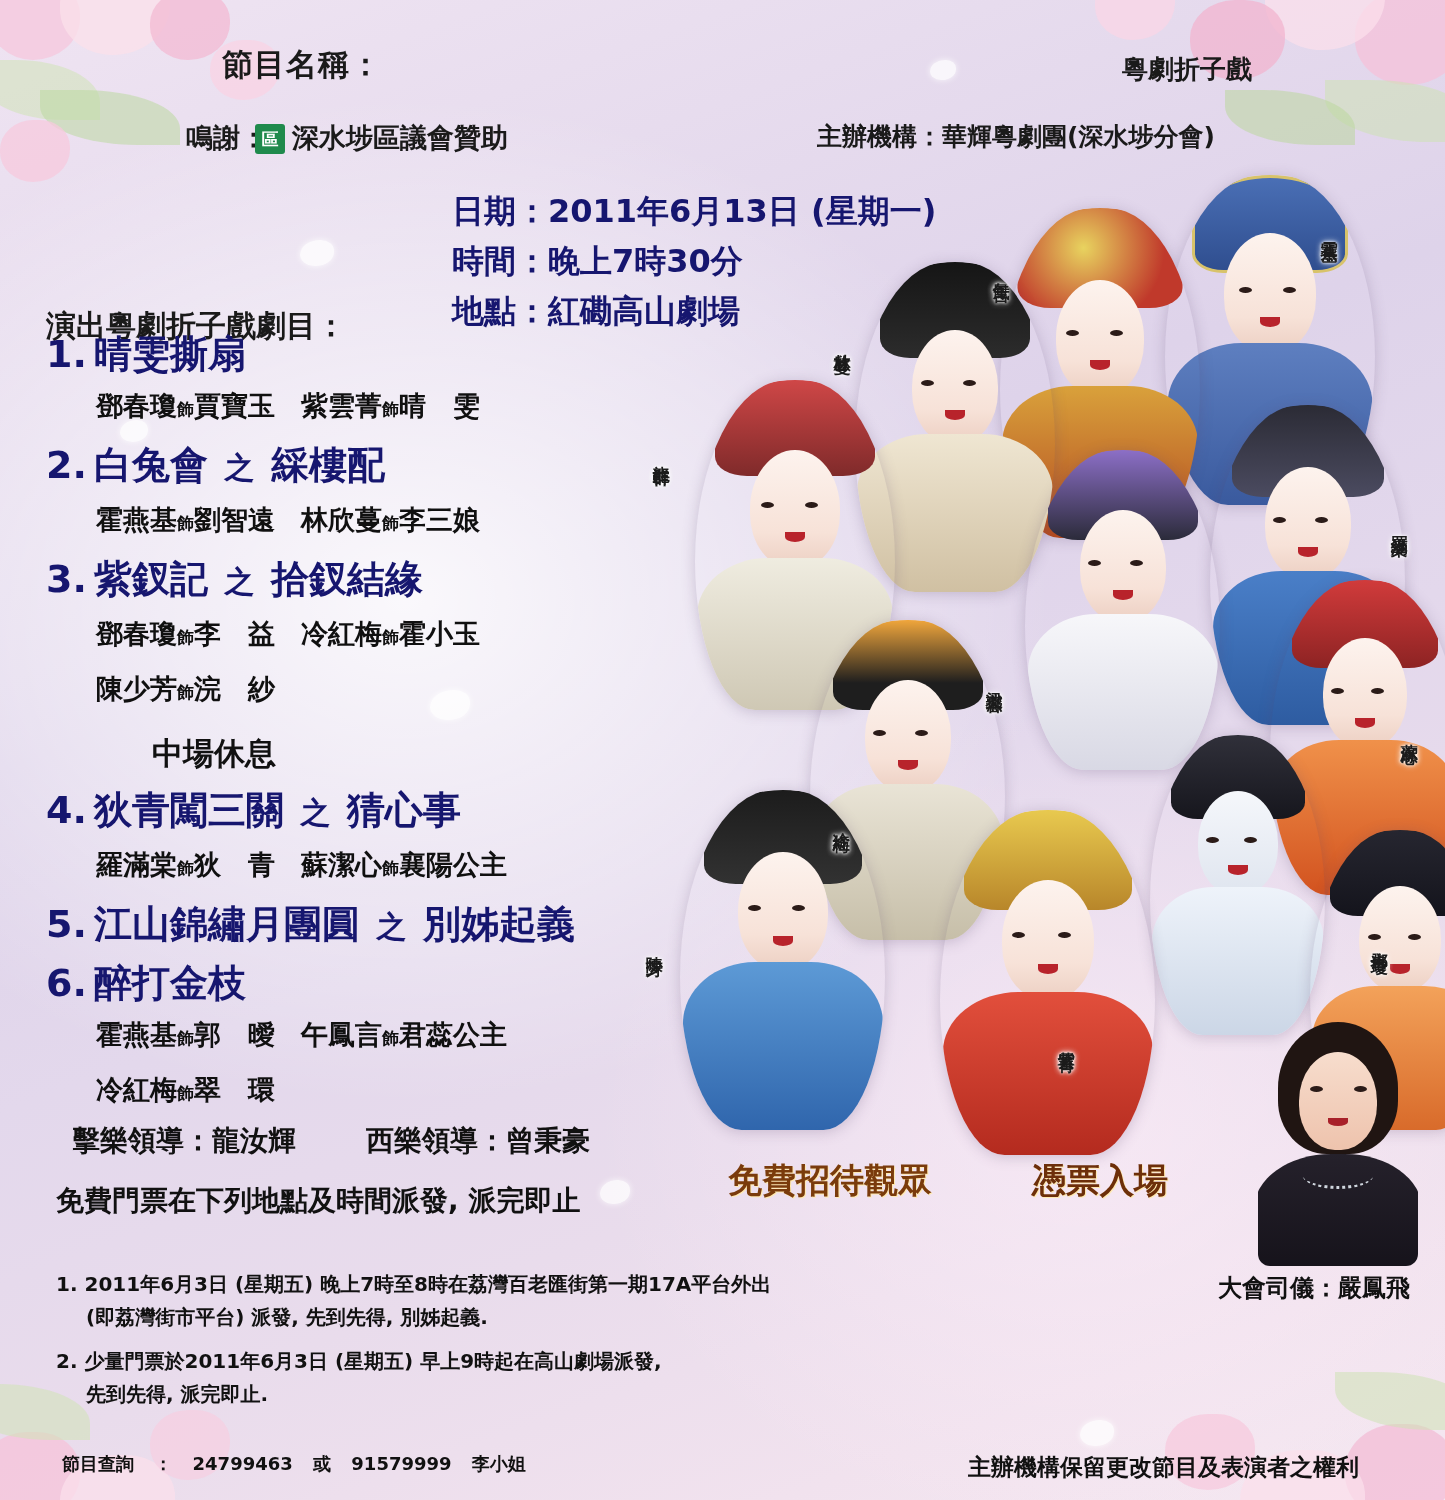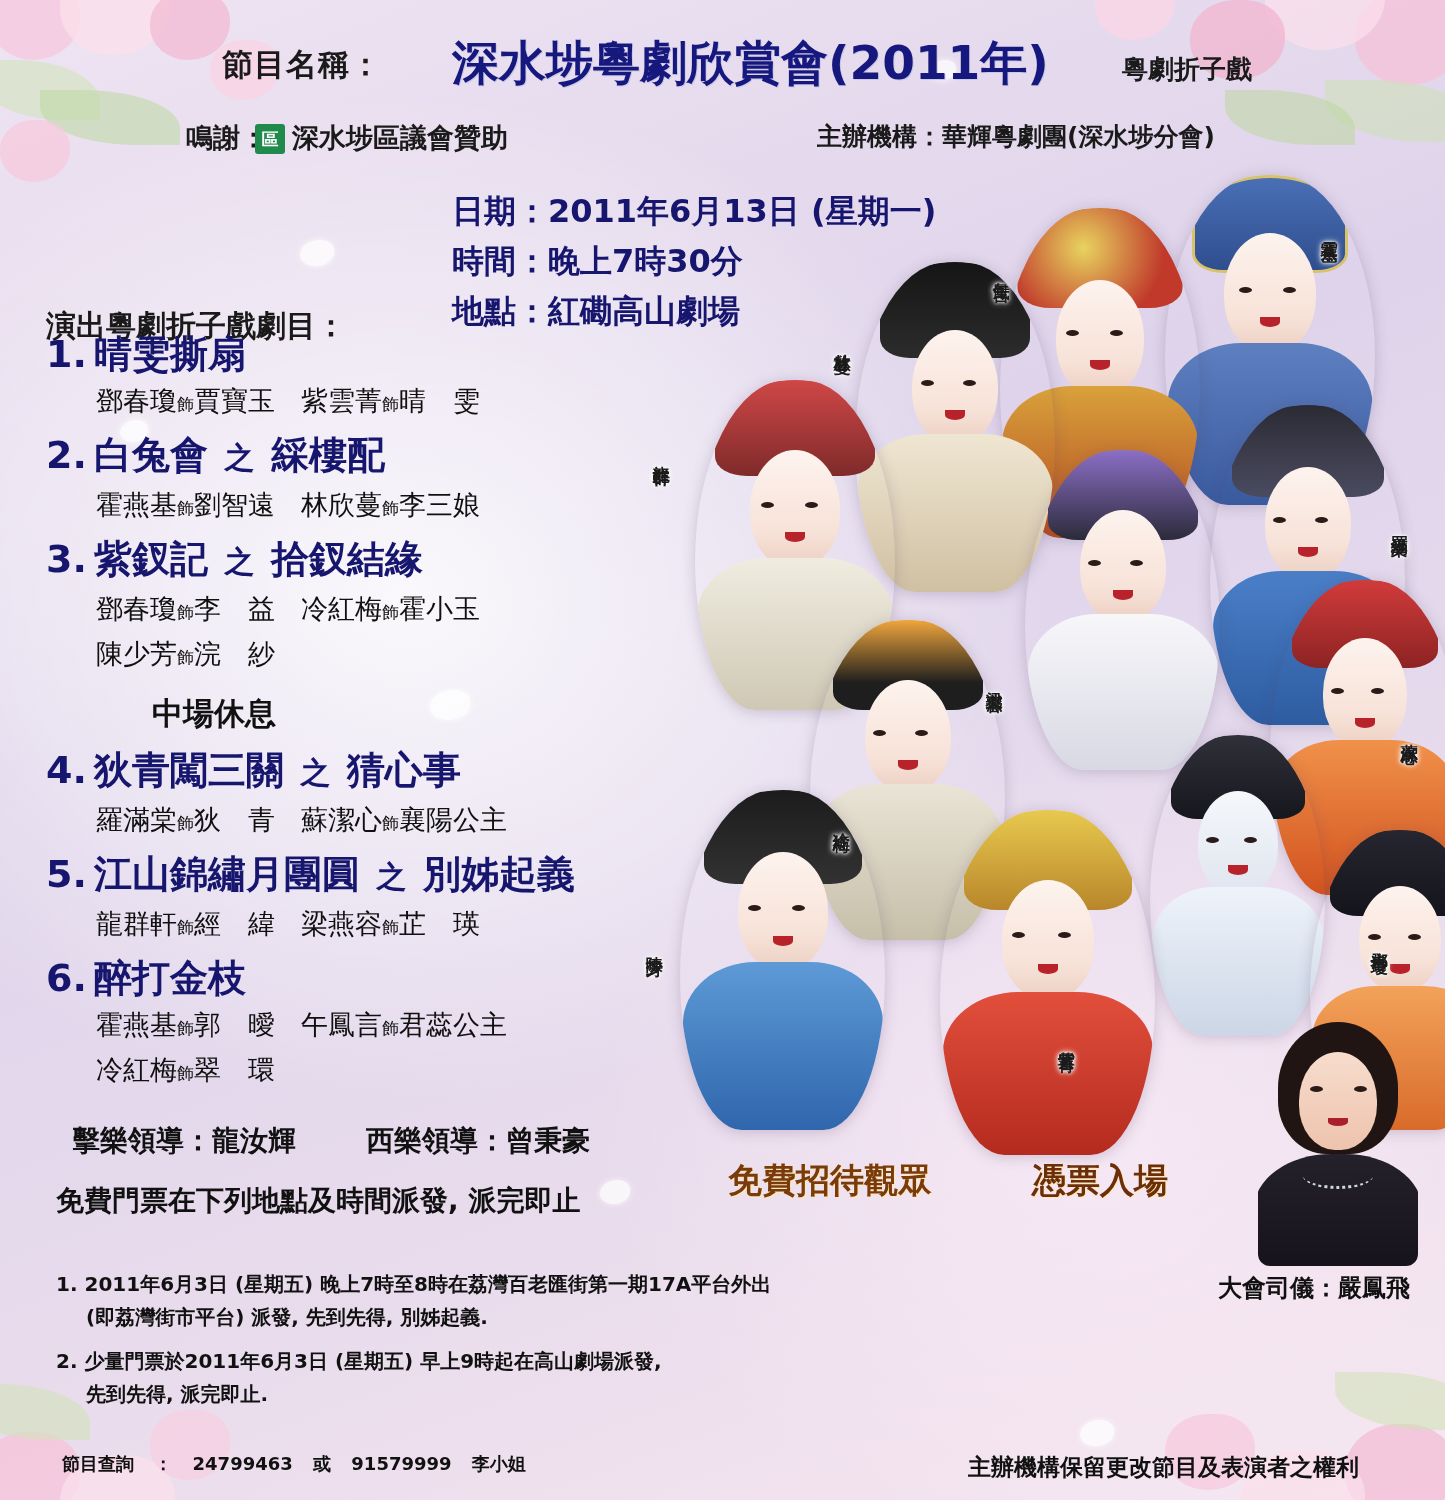--- a/index.html
+++ b/index.html
@@ -148,24 +148,24 @@
     font-weight: bold;
     color: #16166f;
     line-height: 52px;
     white-space: nowrap;
   }
   .prog-title .num { display: inline-block; min-width: 48px; }
   .prog-title .zhi { font-size: 30px; padding: 0 6px; }
   .cast-line {
     font-size: 27px;
     color: #101010;
-    line-height: 42px;
+    line-height: 52px;
     padding-left: 50px;
     white-space: nowrap;
-    font-weight: 400;
+    font-weight: 700;
   }
   .cast-line .role-mark { font-size: 17px; vertical-align: baseline; }
   .cast-line .gap { display: inline-block; width: 26px; }
   .intermission {
     font-size: 31px;
     font-weight: bold;
     color: #111;
     padding-left: 106px;
     line-height: 62px;
   }
@@ -399,21 +399,20 @@
   </div>
 
   <div class="petal" style="left:300px;top:240px;width:34px;height:26px;"></div>
   <div class="petal" style="left:120px;top:420px;width:28px;height:22px;"></div>
   <div class="petal" style="left:430px;top:690px;width:40px;height:30px;"></div>
   <div class="petal" style="left:600px;top:1180px;width:30px;height:24px;"></div>
   <div class="petal" style="left:1080px;top:1420px;width:34px;height:26px;"></div>
   <div class="petal" style="left:930px;top:60px;width:26px;height:20px;"></div>
 
   <div class="lbl-program-name">節目名稱：</div>
-  <div class="main-title">深水埗粵劇欣賞會(2011年)</div>
   <div class="sub-title-right">粵劇折子戲</div>
 
   <div class="thanks">鳴謝：</div>
   <div class="thanks-logo">區</div>
   <div class="thanks-text2">深水埗區議會贊助</div>
   <div class="organiser">主辦機構：華輝粵劇團(深水埗分會)</div>
 
   <div class="dtv">
     <div>日期：2011年6月13日 (星期一)</div>
     <div>時間：晚上7時30分</div>
@@ -435,21 +434,20 @@
         <div class="cast-line"><span>鄧春瓊</span><span class="role-mark">飾</span><span>李　益</span><span class="gap"></span><span>冷紅梅</span><span class="role-mark">飾</span><span>霍小玉</span></div>
         <div class="cast-line"><span>陳少芳</span><span class="role-mark">飾</span><span>浣　紗</span></div>
       </div>
       <div class="intermission">中場休息</div>
       <div class="prog-item">
         <div class="prog-title"><span class="num">4.</span>狄青闖三關<span class="zhi"> 之 </span>猜心事</div>
         <div class="cast-line"><span>羅滿棠</span><span class="role-mark">飾</span><span>狄　青</span><span class="gap"></span><span>蘇潔心</span><span class="role-mark">飾</span><span>襄陽公主</span></div>
       </div>
       <div class="prog-item">
         <div class="prog-title"><span class="num">5.</span>江山錦繡月團圓<span class="zhi"> 之 </span>別姊起義</div>
-        <div class="cast-line"><span>龍群軒</span><span class="role-mark">飾</span><span>經　緯</span><span class="gap"></span><span>梁燕容</span><span class="role-mark">飾</span><span>芷　瑛</span></div>
       </div>
       <div class="prog-item">
         <div class="prog-title"><span class="num">6.</span>醉打金枝</div>
         <div class="cast-line"><span>霍燕基</span><span class="role-mark">飾</span><span>郭　曖</span><span class="gap"></span><span>午鳳言</span><span class="role-mark">飾</span><span>君蕊公主</span></div>
         <div class="cast-line"><span>冷紅梅</span><span class="role-mark">飾</span><span>翠　環</span></div>
       </div>
     </div>
 
   <div class="leaders">
     <span>擊樂領導：龍汝輝</span><span class="gap2"></span><span>西樂領導：曾秉豪</span>

